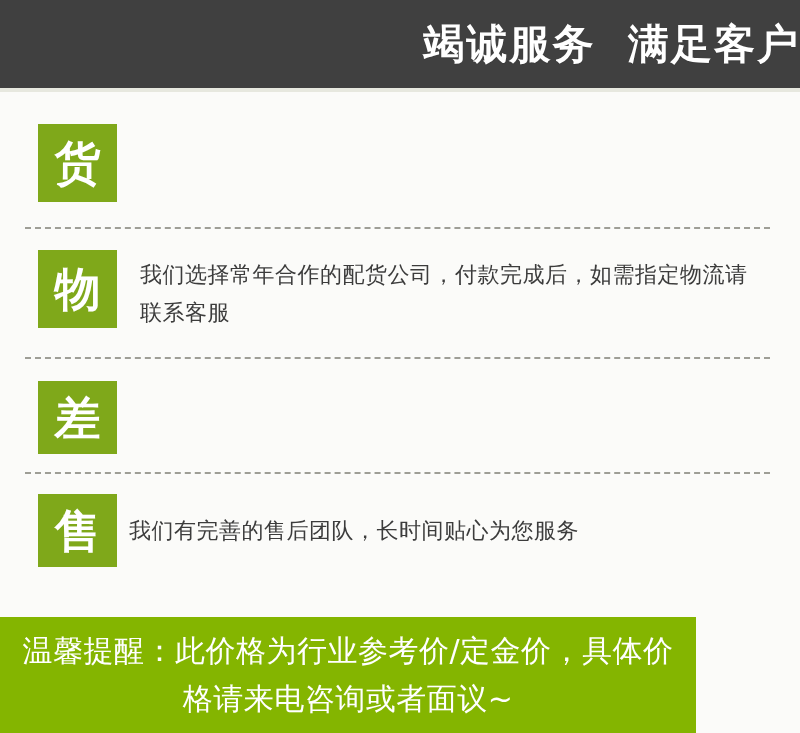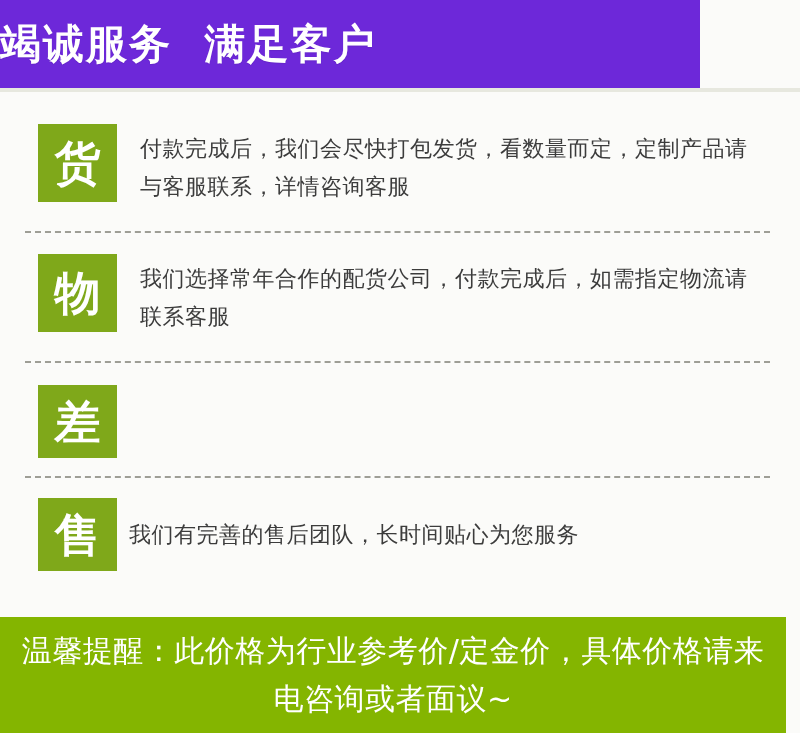--- a/index.html
+++ b/index.html
@@ -8,26 +8,26 @@
     font-family:"DejaVu Sans","Liberation Sans",sans-serif;
   }
   body {
     background:#fbfbf9;
     position:relative;
     overflow:hidden;
   }
 
   
   .header-banner{
-    width:700px;
+    width:800px;
     height:88px;
-    background:#6d28d9;
+    background:#404040;
     display:flex;
     align-items:center;
-    justify-content:flex-start;
+    justify-content:flex-end;
   }
   .header-title{
     color:#ffffff;
     font-size:41px;
     font-weight:bold;
     letter-spacing:2px;
     line-height:1;
     white-space:pre;
     text-shadow:0 1px 1px rgba(0,0,0,.07);
   }
@@ -89,21 +89,21 @@
     margin-left:25px;
     height:0;
     border-top:2px dashed #9e9e96;
   }
 
   
   .footer-banner{
     position:absolute;
     left:0;
     bottom:0;
-    width:786px;
+    width:696px;
     height:116px;
     background:#84b500;
     display:flex;
     align-items:center;
     justify-content:center;
     padding:0 18px;
   }
   .footer-text{
     color:#ffffff;
     font-size:30px;
@@ -118,21 +118,20 @@
 
 <div class="header-banner">
   <div class="header-title">竭诚服务  满足客户</div>
 </div>
 <div class="header-underline"></div>
 
 <div class="service-list">
 
   <div class="service-row row-1">
     <div class="badge badge-1">货</div>
-    <div class="row-text">付款完成后，我们会尽快打包发货，看数量而定，定制产品请与客服联系，详情咨询客服</div>
   </div>
 
   <div class="divider"></div>
 
   <div class="service-row row-2">
     <div class="badge badge-2">物</div>
     <div class="row-text">我们选择常年合作的配货公司，付款完成后，如需指定物流请联系客服</div>
   </div>
 
   <div class="divider"></div>

